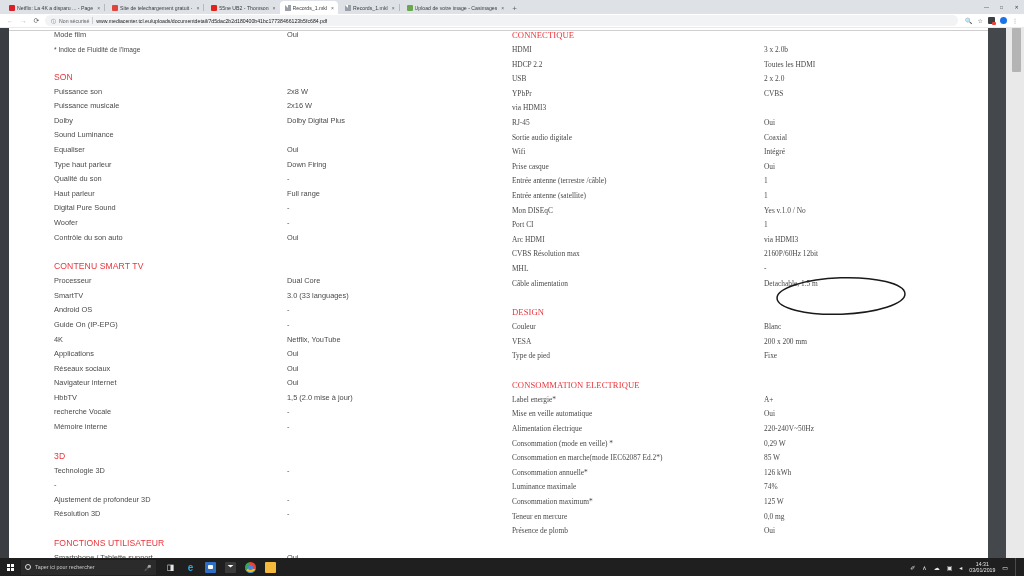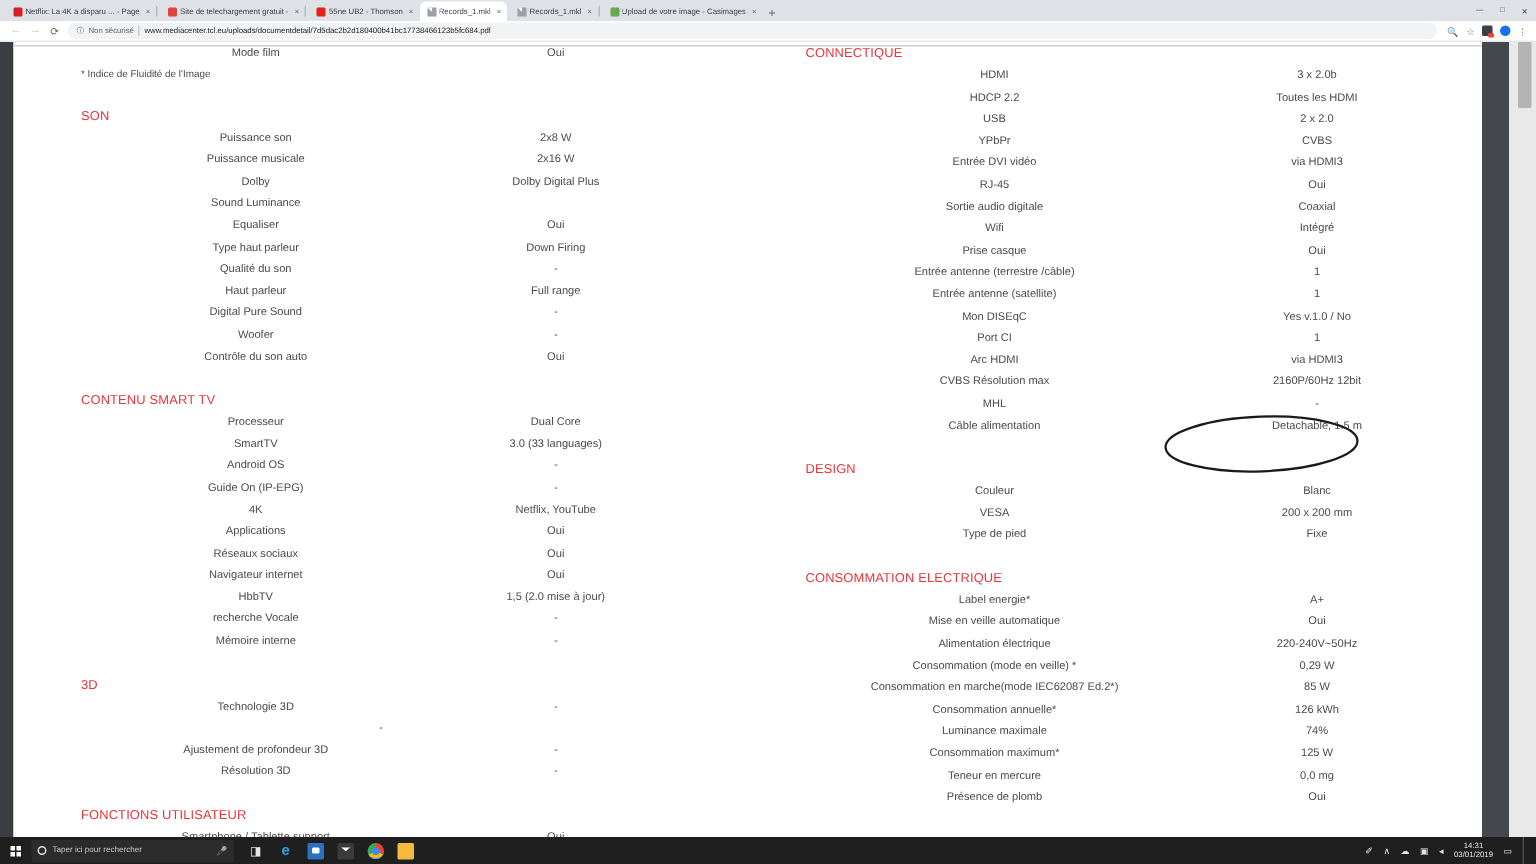--- a/index.html
+++ b/index.html
@@ -86,27 +86,27 @@
   }
   .page-topline { position: absolute; left: 0; top: 2px; width: 100%; height: 1px; background: #cfcfcf; }
 
   
   .spec-wrap { position: absolute; left: 0; top: 0; width: 100%; height: 100%; }
   .col {
     position: absolute; top: 0;
     font-size: 7.4px; color: #4a4a4a; line-height: 14.6px;
   }
   .col-left  { left: 45px; width: 400px; }
-  .col-right { left: 528px; width: 430px; }
+  .col-right { left: 503px; width: 430px; font-family: Liberation Serif, serif; }
 
   .sec-head {
     color: #e8353c; font-size: 8.6px; font-weight: 400;
     line-height: 15px; letter-spacing: .1px; white-space: nowrap;
   }
-  .row { display: flex; white-space: nowrap; text-align: center; }
+  .row { display: flex; white-space: nowrap; }
   .row .k { width: 233px; flex: 0 0 233px; overflow: hidden; }
   .row .v { flex: 1; color: #4a4a4a; }
   .col-right .row .k { width: 252px; flex: 0 0 252px; }
   .footnote { font-size: 6.6px; color: #4a4a4a; line-height: 13px; }
   .gap { height: 14px; }
 
   
   .annot-ellipse {
     position: absolute; left: 765px; top: 248px;
     width: 134px; height: 40px; pointer-events: none;
@@ -356,21 +356,20 @@
             </div>
             <div class="row">
               <span class="k">USB</span>
               <span class="v">2 x 2.0</span>
             </div>
             <div class="row">
               <span class="k">YPbPr</span>
               <span class="v">CVBS</span>
             </div>
             <div class="row">
-              <span class="k">Entrée DVI vidéo</span>
               <span class="v">via HDMI3</span>
             </div>
             <div class="row">
               <span class="k">RJ-45</span>
               <span class="v">Oui</span>
             </div>
             <div class="row">
               <span class="k">Sortie audio digitale</span>
               <span class="v">Coaxial</span>
             </div>

